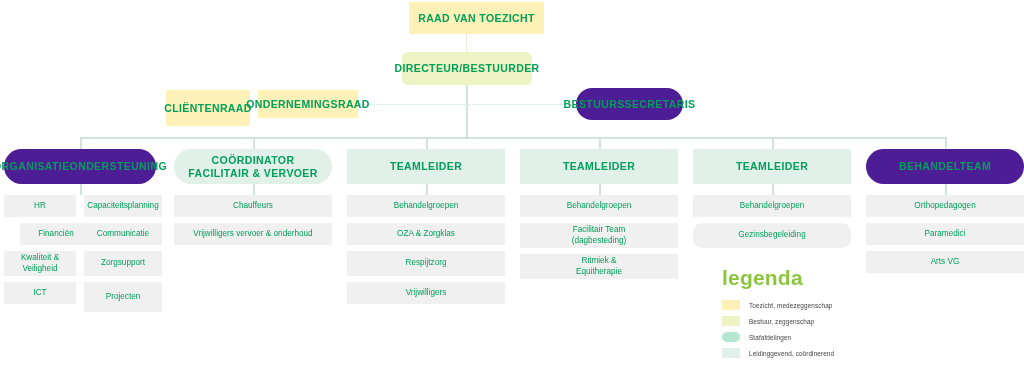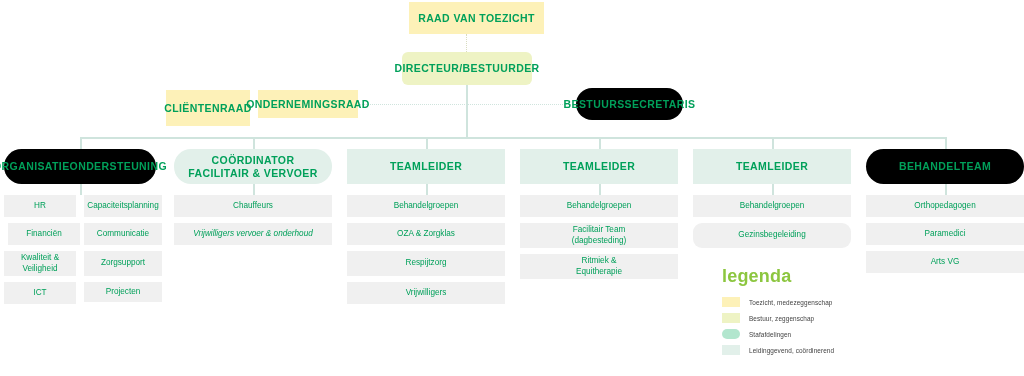--- a/index.html
+++ b/index.html
@@ -35,21 +35,21 @@
     font-weight: bold;
     letter-spacing: 0.4px;
     font-size: 10.5px;
   }
 
   
   .c-toezicht { background: #fdf1b8; }
   
   .c-bestuur  { background: #eef3c4; }
   
-  .c-staf     { background: #000000; }
+  .c-staf     { background: #4c1d95; }
   
   .c-leiding  { background: #e2f0ea; }
 
   .pill { border-radius: 999px; }
 
   .sub {
     position: absolute;
     box-sizing: border-box;
     display: flex;
     align-items: center;
@@ -81,21 +81,21 @@
   }
 
   
   #legend {
     position: absolute;
     left: 722px;
     top: 266px;
     width: 230px;
   }
   .legend-title {
-    font-size: 18px;
+    font-size: 21px;
     font-weight: bold;
     color: #8cc63f;
     margin: 0 0 10px 0;
     letter-spacing: 0.2px;
   }
   .legend-row {
     display: flex;
     align-items: center;
     margin-bottom: 6px;
   }
@@ -157,32 +157,32 @@
 
   <div class="node node-top c-leiding" style="left:347px; top:149px; width:158px; height:35px;">TEAMLEIDER</div>
 
   <div class="node node-top c-leiding" style="left:520px; top:149px; width:158px; height:35px;">TEAMLEIDER</div>
 
   <div class="node node-top c-leiding" style="left:693px; top:149px; width:158px; height:35px;">TEAMLEIDER</div>
 
   <div class="node node-top c-staf pill" style="left:866px; top:149px; width:158px; height:35px;">BEHANDELTEAM</div>
 
   <div class="sub" style="left:4px;  top:195px; width:72px; height:22px;">HR</div>
-  <div class="sub" style="left:8px;  top:223px; width:72px; height:22px;">Financiën</div>
+  <div class="sub" style="left:20px;  top:223px; width:72px; height:22px;">Financiën</div>
   <div class="sub" style="left:4px;  top:251px; width:72px; height:25px; white-space:pre-line;">Kwaliteit &amp;
 Veiligheid</div>
   <div class="sub" style="left:4px;  top:282px; width:72px; height:22px;">ICT</div>
 
   <div class="sub" style="left:84px; top:195px; width:78px; height:22px;">Capaciteitsplanning</div>
   <div class="sub" style="left:84px; top:223px; width:78px; height:22px;">Communicatie</div>
   <div class="sub" style="left:84px; top:251px; width:78px; height:25px;">Zorgsupport</div>
-  <div class="sub" style="left:84px; top:282px; width:78px; height:20px;">Projecten</div>
+  <div class="sub" style="left:84px; top:282px; width:78px; height:30px;">Projecten</div>
 
   <div class="sub" style="left:174px; top:195px; width:158px; height:22px;">Chauffeurs</div>
-  <div class="sub" style="left:174px; top:223px; width:158px; height:22px;font-style:italic;">Vrijwilligers vervoer &amp; onderhoud</div>
+  <div class="sub" style="left:174px; top:223px; width:158px; height:22px;">Vrijwilligers vervoer &amp; onderhoud</div>
 
   <div class="sub" style="left:347px; top:195px; width:158px; height:22px;">Behandelgroepen</div>
   <div class="sub" style="left:347px; top:223px; width:158px; height:22px;">OZA &amp; Zorgklas</div>
   <div class="sub" style="left:347px; top:251px; width:158px; height:25px;">Respijtzorg</div>
   <div class="sub" style="left:347px; top:282px; width:158px; height:22px;">Vrijwilligers</div>
 
   <div class="sub" style="left:520px; top:195px; width:158px; height:22px;">Behandelgroepen</div>
   <div class="sub" style="left:520px; top:223px; width:158px; height:25px; white-space:pre-line;">Facilitair Team
 (dagbesteding)</div>
   <div class="sub" style="left:520px; top:254px; width:158px; height:25px; white-space:pre-line;">Ritmiek &amp;

